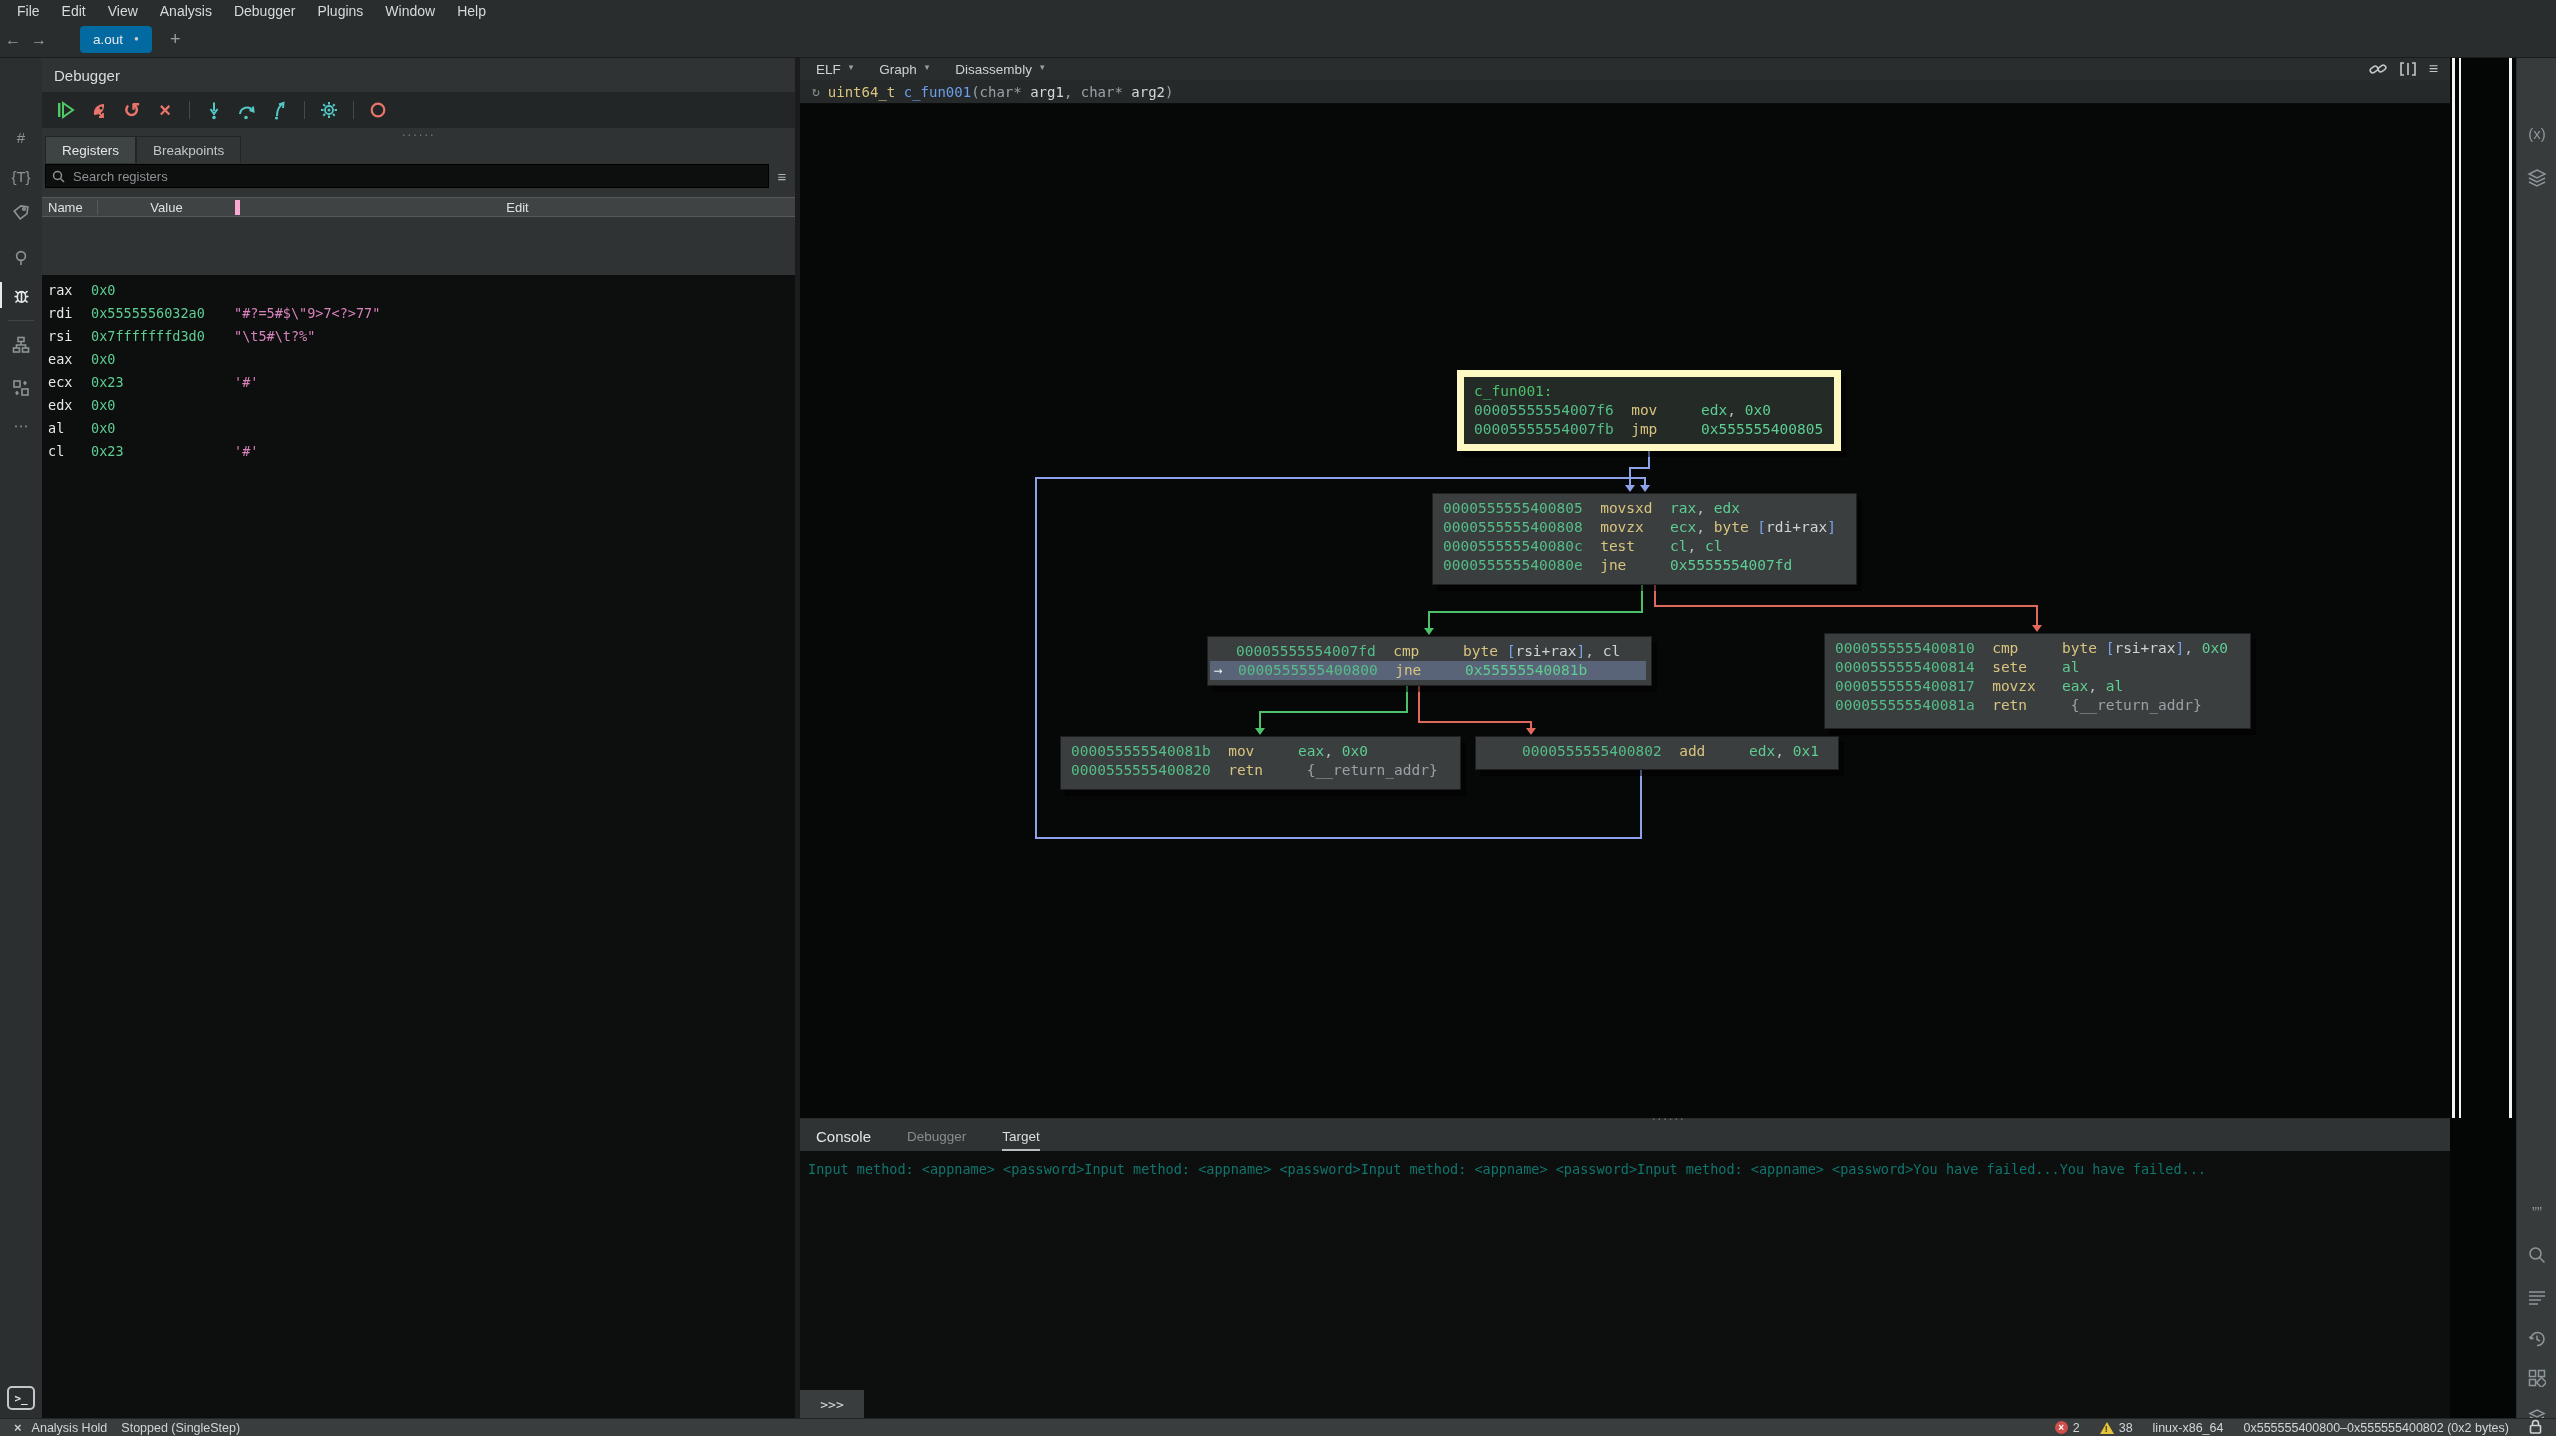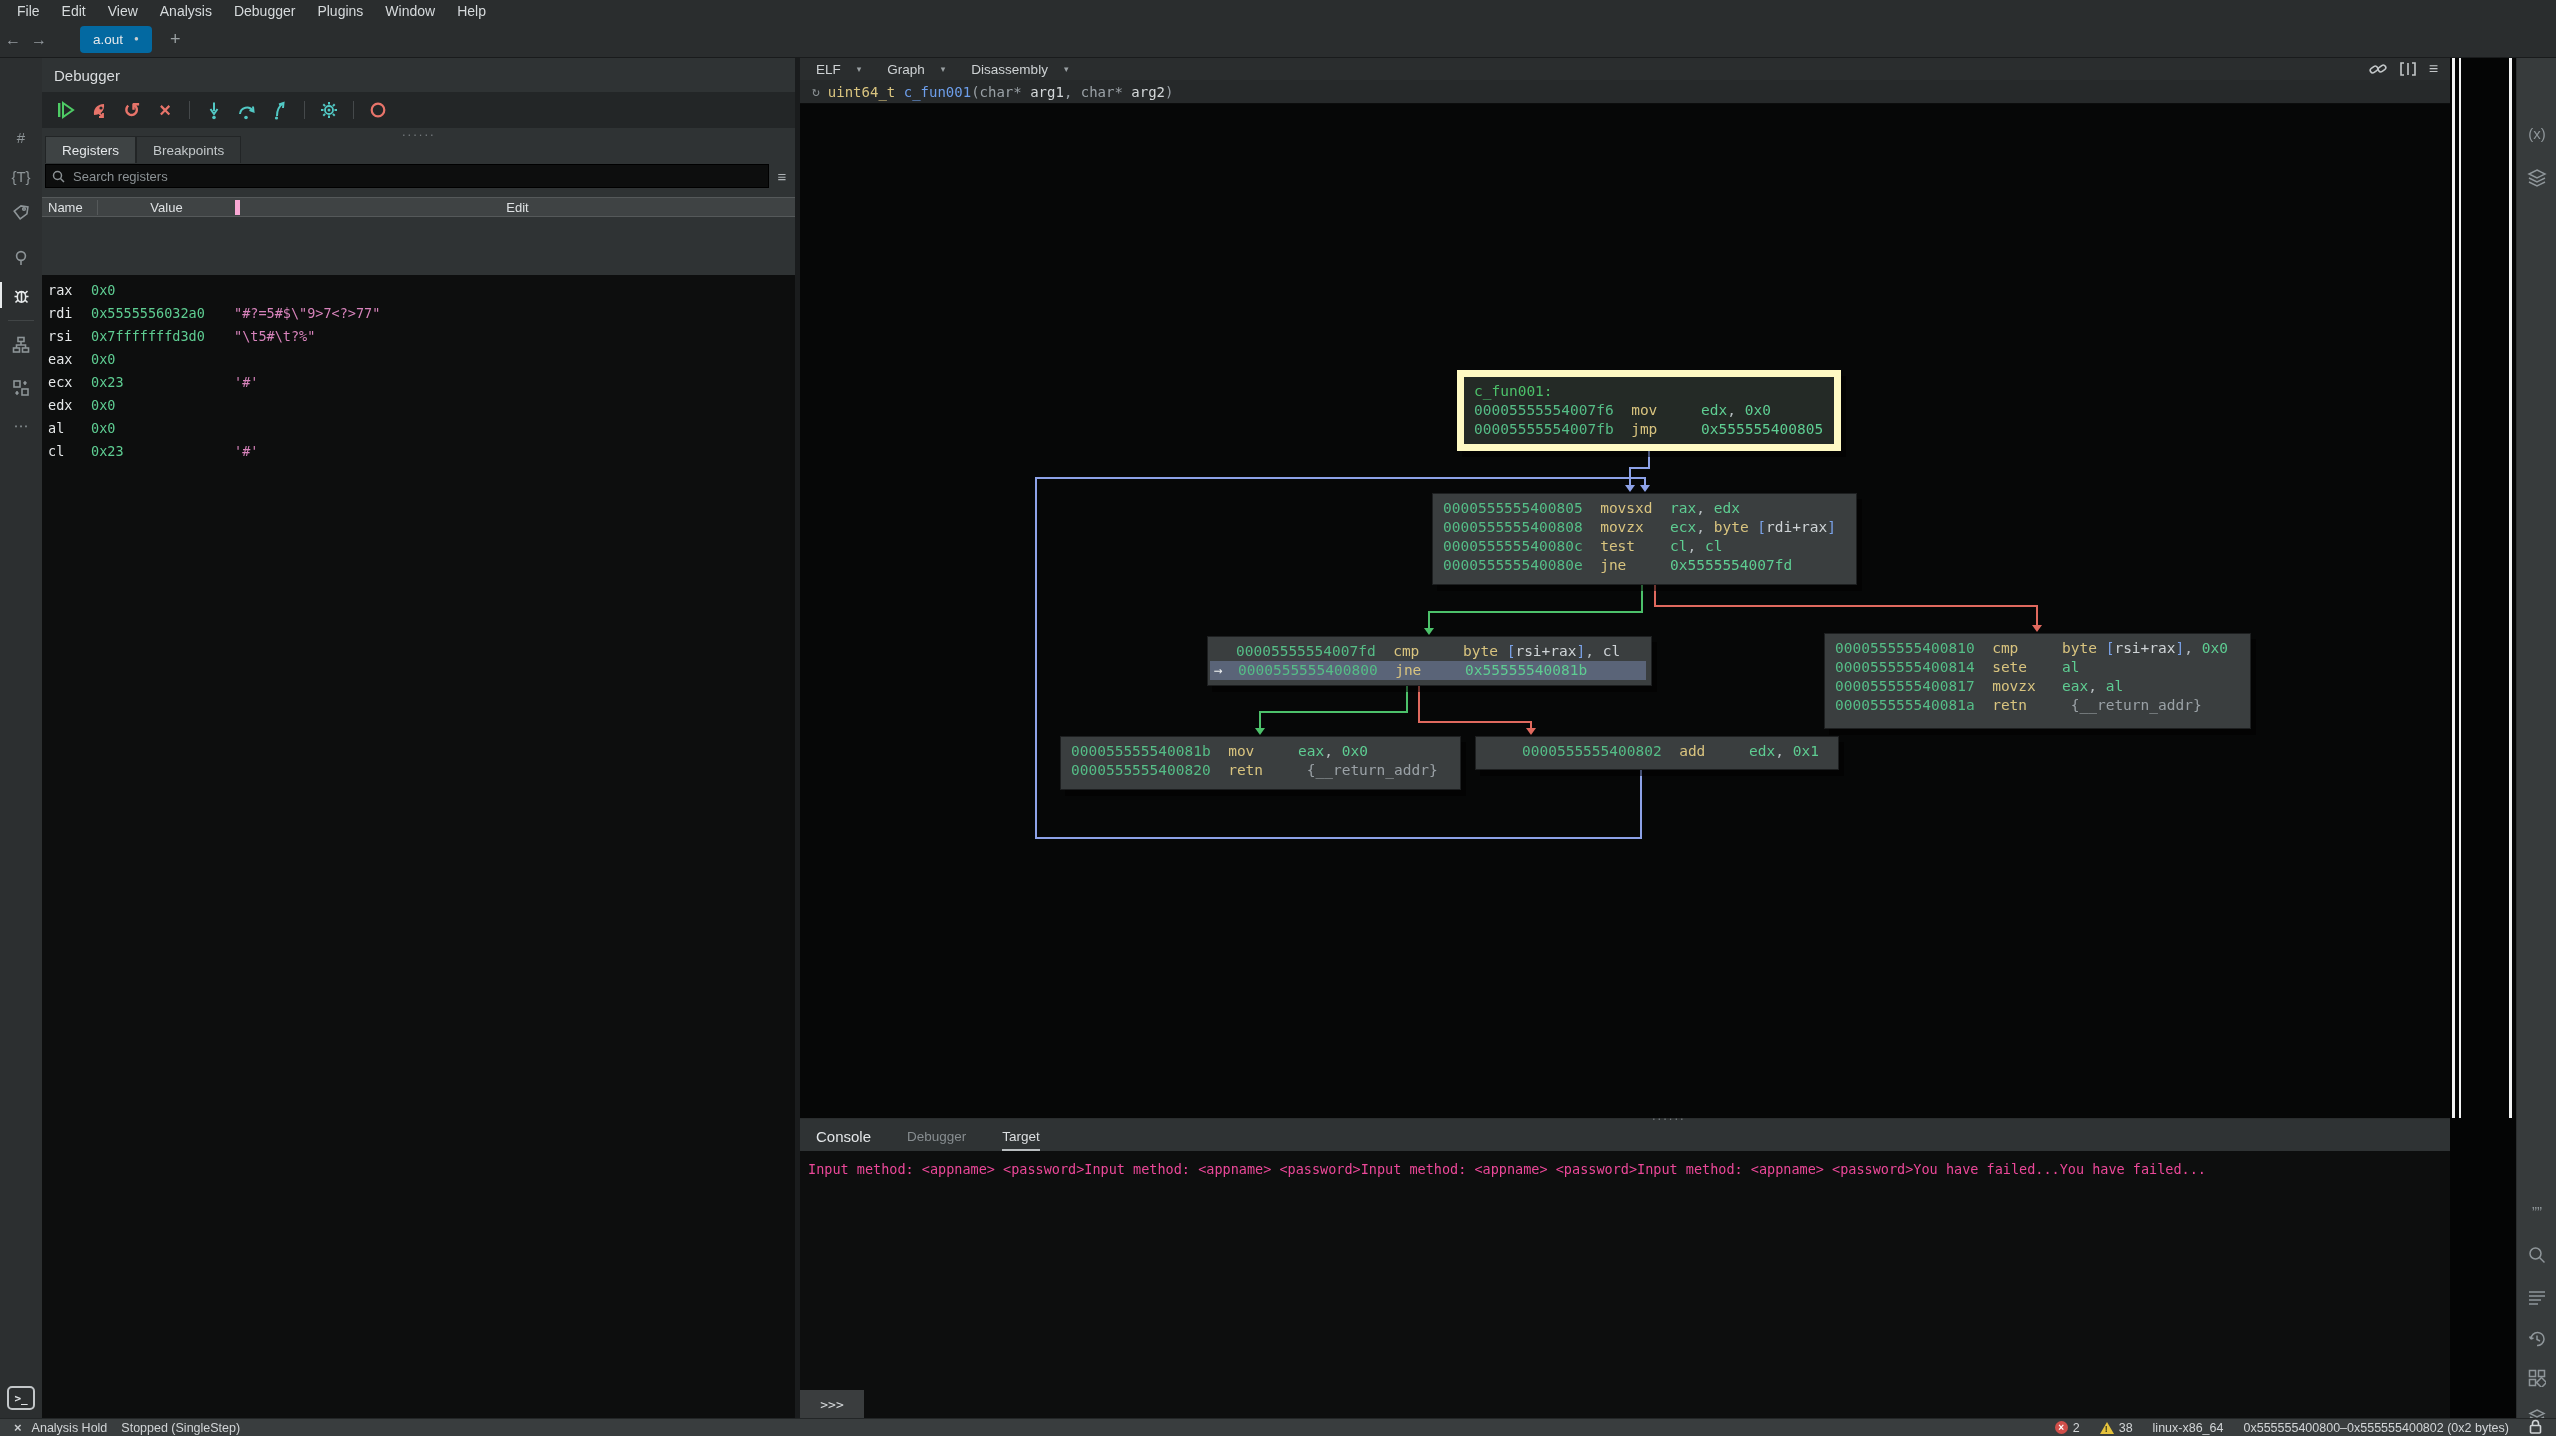--- a/index.html
+++ b/index.html
@@ -45,21 +45,21 @@
 .tbody{position:absolute;left:0;right:0;top:217px;bottom:0;background:#0d0e0e;font-family:"DejaVu Sans Mono",monospace;font-size:13.5px;padding-top:3px}
 .reg-row{display:flex;height:23px;align-items:center}
 .rname{width:49px;padding-left:6px;color:#e6e9ea}
 .rval{width:143px;color:#5ecd92}
 .rhint{flex:1;color:#d783bb;white-space:pre}
 .dots{position:absolute;color:#74797c;font-size:13px;letter-spacing:2px;z-index:40}
 
 .graphpane{position:absolute;left:800px;top:58px;width:1650px;height:1060px;background:#060707;z-index:5}
 .splitterv{position:absolute;left:795px;top:58px;width:5px;bottom:18px;background:#1a1c1d;z-index:15}
 .gheader{position:absolute;left:0;top:0;right:0;height:22px;background:#2a2d2e;display:flex;align-items:center;padding-left:16px;gap:26px;font-size:13.5px;color:#ced2d4}
-.gdrop{display:flex;align-items:center;gap:16px}
+.gdrop{display:flex;align-items:flex-start;gap:8px}
 .gdrop .caret{font-size:9px;color:#9aa0a3}
 .gh-icons{position:absolute;right:12px;top:0;height:22px;display:flex;align-items:center;gap:13px}
 .gh-icons svg{stroke:#c3c7c9;fill:none;stroke-width:1.6}
 .sigrow{position:absolute;left:0;top:22px;right:0;height:24px;background:#26292a;border-bottom:1px solid #0b0c0c;display:flex;align-items:center;padding-left:12px;font-family:"DejaVu Sans Mono",monospace;font-size:14px;gap:8px}
 .sig-ref{color:#8a9093;font-size:13px}
 
 .tk-addr{color:#55bd87}.tk-label{color:#4cc16a}.tk-mn{color:#d9c47f}.tk-kw{color:#d9c47f}
 .tk-reg{color:#5ecd92}.tk-num{color:#5ecd92}.tk-brk{color:#7aa2e8}.tk-mem{color:#ced3d6}
 .tk-pun{color:#b9bfc2}.tk-gray{color:#9aa1a6}.tk-sp{white-space:pre}
 .tk-fn{color:#6d9eea}.tk-type{color:#9aa1a6}.tk-var{color:#d4d8da}
@@ -81,21 +81,21 @@
 .fline{position:absolute;top:0;height:1060px;background:#f2f3f3}
 .rstrip{position:absolute;right:0;top:58px;width:40px;bottom:18px;background:#373b3c;border-left:1px solid #2b2e2f;z-index:20}
 .rsicon{position:absolute;left:0;width:40px;height:30px;display:flex;align-items:center;justify-content:center;color:#8f969a;font-size:15px}
 .rsicon svg{stroke:#8f969a;fill:none;stroke-width:1.5}
 
 .console{position:absolute;left:800px;top:1118px;width:1650px;bottom:18px;background:#0d0e0e;border-top:1px solid #2a2d2e;z-index:7}
 .chead{height:32px;background:#2f3334;display:flex;align-items:flex-end;padding-left:16px;gap:36px}
 .ctitle{font-size:15px;color:#e3e6e8;padding-bottom:6px}
 .ctab{font-size:13.5px;color:#878d90;padding-bottom:7px}
 .ctab.active{color:#dcdfe1;border-bottom:2px solid #b9bdbf;padding-bottom:5px}
-.clog{position:absolute;left:0;right:0;top:32px;bottom:28px;background:#0d0e0e;font-family:"DejaVu Sans Mono",monospace;font-size:13.5px;color:#ec4899;padding:10px 8px;white-space:nowrap;overflow:hidden}
+.clog{position:absolute;left:0;right:0;top:32px;bottom:28px;background:#0d0e0e;font-family:"DejaVu Sans Mono",monospace;font-size:13.5px;color:#0f766e;padding:10px 8px;white-space:nowrap;overflow:hidden}
 .cprompt{position:absolute;left:0;right:0;bottom:0;height:28px;display:flex}
 .plabel{width:64px;background:#3a3d3e;color:#d5d8da;font-family:"DejaVu Sans Mono",monospace;font-size:13px;display:flex;align-items:center;justify-content:center}
 .cinput{flex:1;background:#0d0e0e;border:none;outline:none;color:#e8eaeb;font-family:"DejaVu Sans Mono",monospace;font-size:13px;padding:0 8px}
 
 .statusbar{position:absolute;left:0;right:0;bottom:0;height:18px;background:#393d3e;border-top:1px solid #232627;display:flex;align-items:center;font-size:12.5px;color:#d2d5d7;z-index:40}
 .sb-x{margin:0 10px 0 14px;font-weight:bold;font-size:13px;color:#c9ccce}
 .sb-state{margin-left:14px}
 .sb-right{margin-left:auto;display:flex;align-items:center;gap:20px;padding-right:14px}
 .badge{display:flex;align-items:center;gap:5px}
 .errdot{width:13px;height:13px;border-radius:50%;background:#d14f4a;color:#fff;font-size:10px;font-weight:bold;display:flex;align-items:center;justify-content:center}

